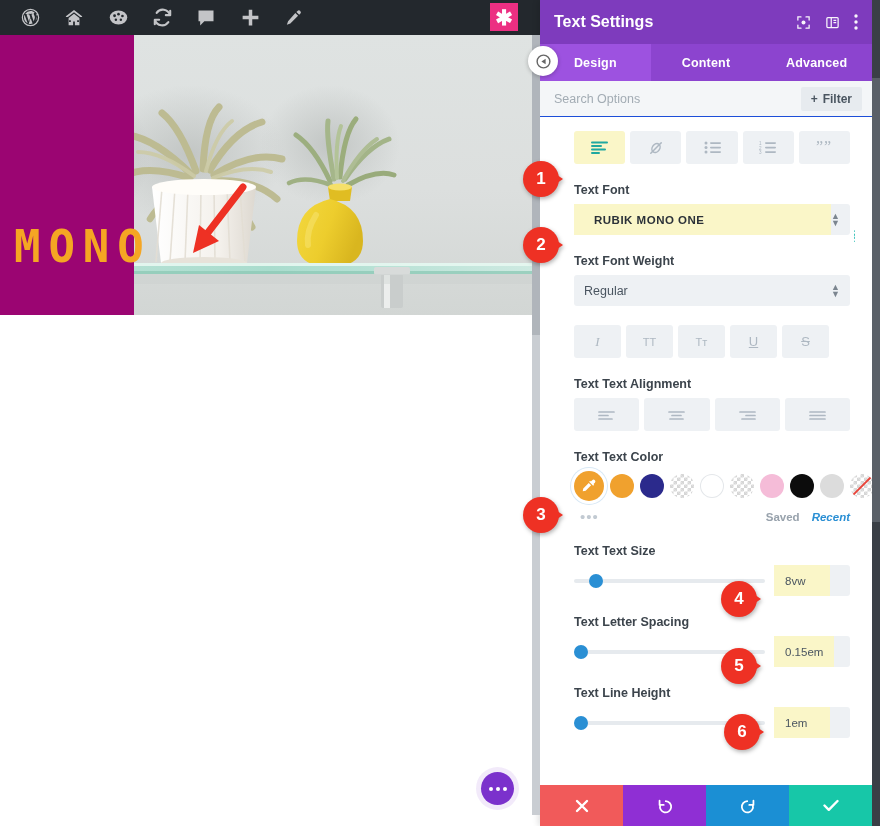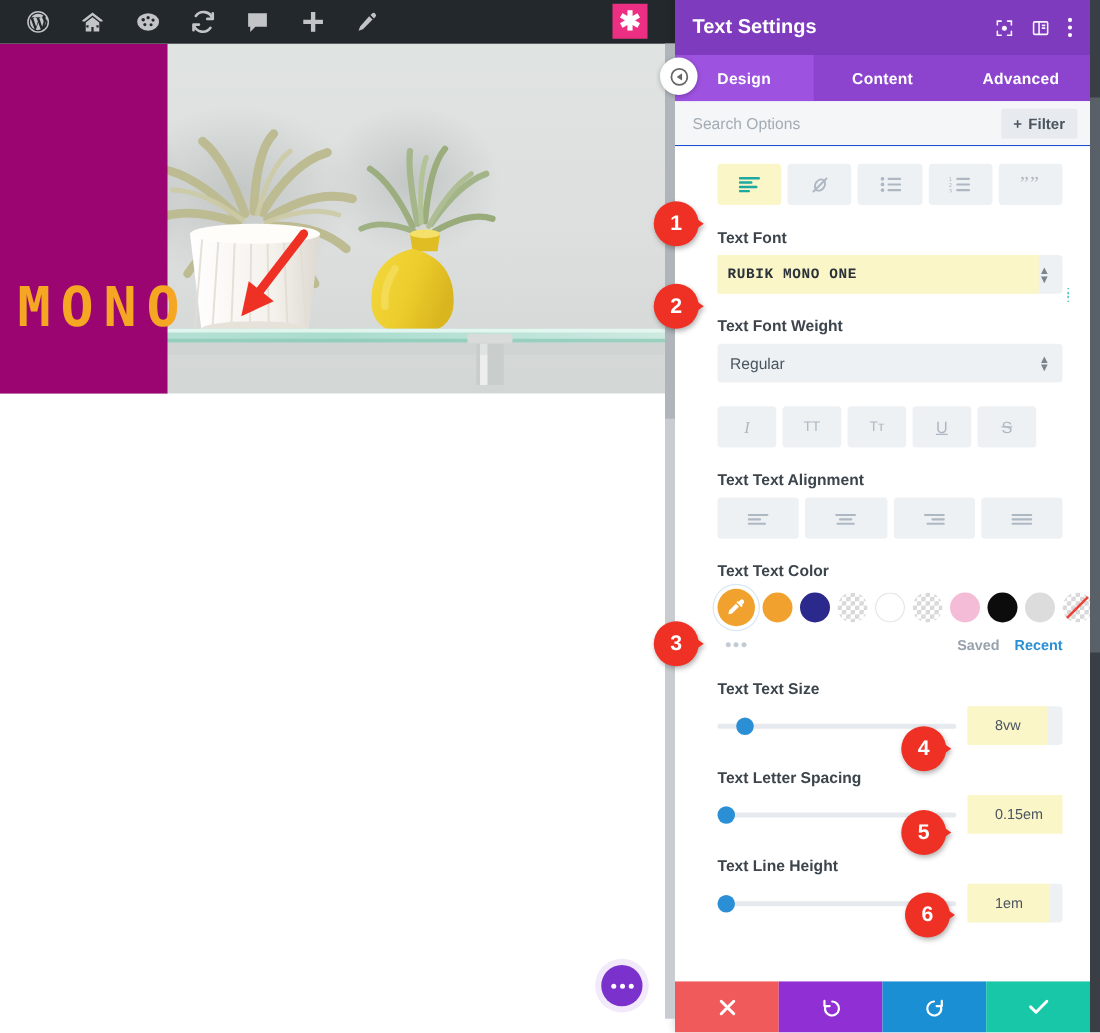--- a/index.html
+++ b/index.html
@@ -122,22 +122,22 @@
   .seg-row.style .seg { max-width:47px; flex:0 0 47px; font-size:13px; }
   .seg-row.align .seg { flex:1; }
 
   
   .sel {
     height:31px; background:#eef1f4; border-radius:3px; display:flex;
     align-items:center; padding:0 10px; position:relative;
   }
   .sel-val { font-size:12.5px; color:#4a5560; flex:1; }
   .sel-val.fontname {
-    font-family:Liberation Mono, monospace; font-weight:700; font-size:11.5px;
-    background:#faf6c8; letter-spacing:.5px; color:#2b3138; padding:6px 8px;
+    font-family:Liberation Sans, sans-serif; font-weight:700; font-size:11.5px;
+    background:#faf6c8; letter-spacing:.5px; color:#2b3138; padding:6px 20px;
     margin:0 0 0 -10px; height:31px; display:flex; align-items:center;
   }
   .sel-arrows { color:#7b858f; font-size:9px; line-height:7px; text-align:center; }
 
   
   .color-row { display:flex; align-items:center; gap:6px; }
   .sw { width:24px; height:24px; border-radius:50%; flex:0 0 24px; }
   .sw.active {
     width:30px; height:30px; flex:0 0 30px; background:#f0a12e;
     display:flex; align-items:center; justify-content:center; color:#fff;
@@ -156,38 +156,38 @@
     background-size:7px 7px; background-position:0 0,3.5px 3.5px; background-color:#fff;
     position:relative; overflow:hidden;
   }
   .sw.none::after {
     content:""; position:absolute; left:-3px; top:11px; width:30px; height:2px;
     background:#e8443a; transform:rotate(-45deg);
   }
   .color-foot { display:flex; align-items:center; margin-top:7px; }
   .dots3 { color:#c2cad2; font-size:15px; letter-spacing:1px; flex:1; padding-left:6px;}
   .saved { color:#98a2ac; font-size:11.5px; font-weight:700; margin-right:12px; }
-  .recent { color:#2a8fd4; font-size:11.5px; font-weight:700; }
+  .recent { color:#2a8fd4; font-size:11.5px; font-weight:700;font-style:italic; }
 
   
   .slider-wrap { display:flex; align-items:center; gap:0; }
   .slider {
     flex:1; height:31px; display:flex; align-items:center; position:relative;
   }
   .slider-track { width:100%; height:4px; background:#e6eaee; border-radius:2px; }
   .slider-knob {
     position:absolute; width:14px; height:14px; border-radius:50%; background:#2a8fd4;
   }
   .val-box {
     width:76px; height:31px; background:#eef1f4; border-radius:3px; margin-left:9px;
     display:flex; align-items:center; padding-left:9px; position:relative;
   }
   .val-hl {
     background:#faf6c8; height:31px; display:flex; align-items:center;
-    padding:0 22px; margin-left:-9px; font-size:11.5px; color:#4a5560;
+    padding:0 11px; margin-left:-9px; font-size:11.5px; color:#4a5560;
     min-width:56px;
   }
 
   
   .actions { display:flex; height:41px; flex:0 0 auto; }
   .act { flex:1; display:flex; align-items:center; justify-content:center; color:#fff; }
   .act.cancel { background:#f15a5a; }
   .act.undo   { background:#8f2fd4; }
   .act.redo   { background:#1b8fd4; }
   .act.save   { background:#17c7a8; }

